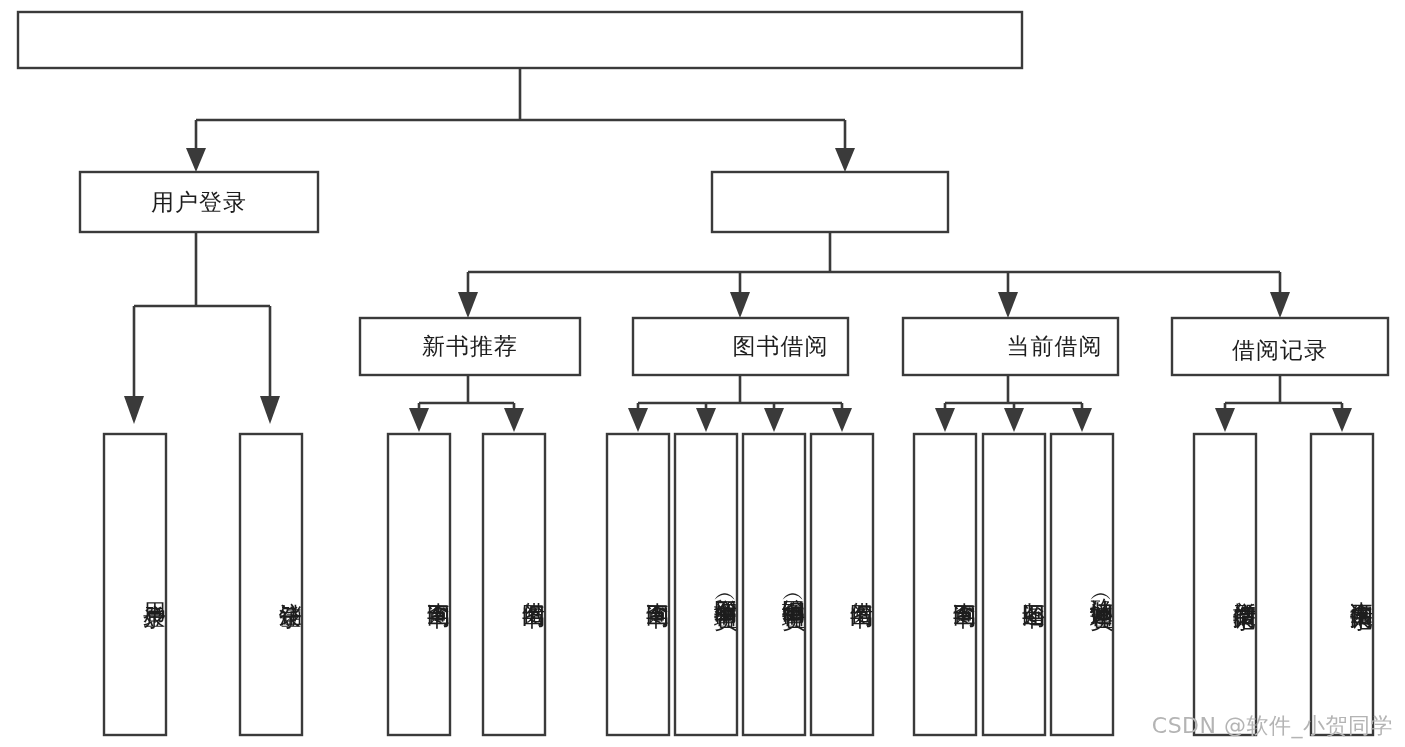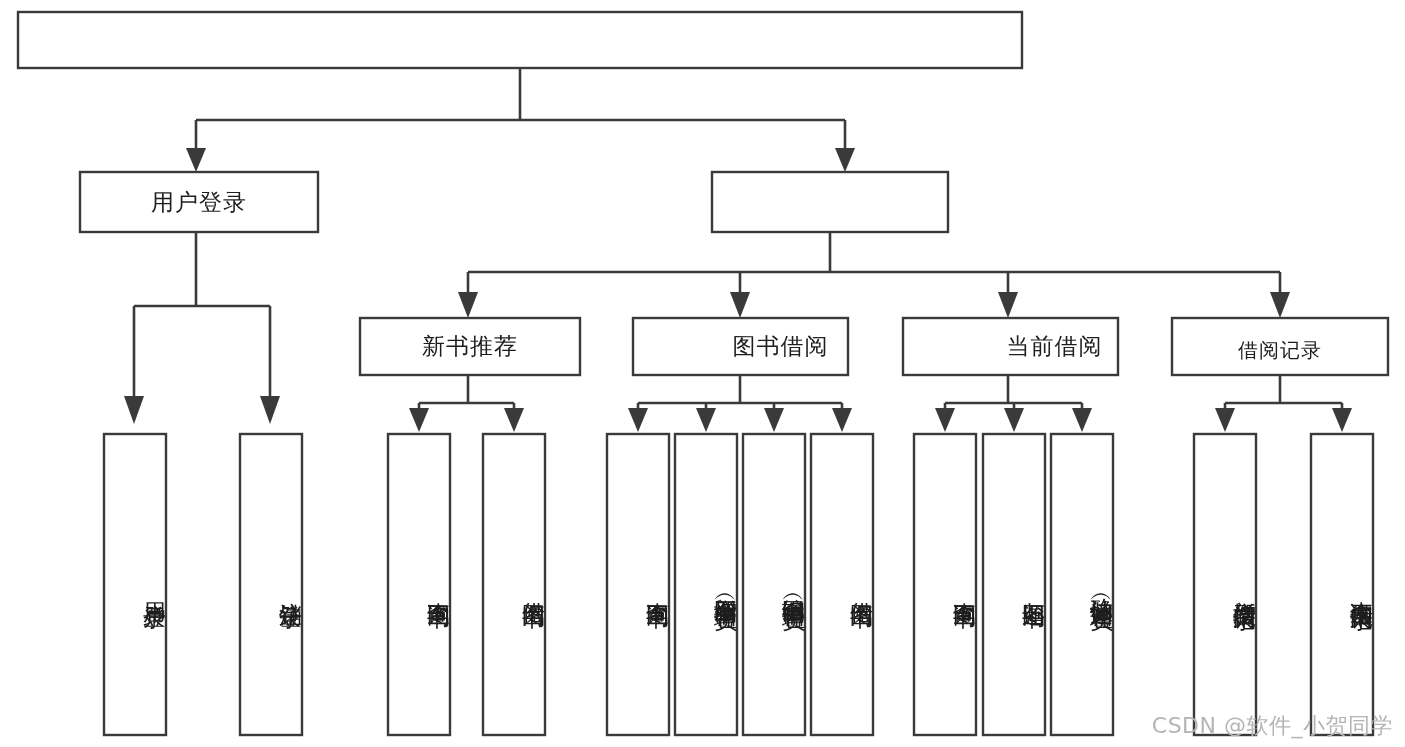--- a/index.html
+++ b/index.html
@@ -193,21 +193,21 @@
     <rect class="node-box" x="1194" y="434" width="62" height="301"></rect>
     <rect class="node-box" x="1311" y="434" width="62" height="301"></rect>
   </svg>
 
 
   <div class="hlabel-wrap" style="left:80px; top:172px; width:238px; height:60px; font-size:23px;">用户登录</div>
 
   <div class="hlabel-wrap" style="left:360px; top:318px; width:220px; height:57px; font-size:23px;">新书推荐</div>
   <div class="hlabel-wrap" style="left:633px; top:318px; width:215px; height:57px; font-size:23px;padding-left:40px;">图书借阅</div>
   <div class="hlabel-wrap" style="left:903px; top:318px; width:215px; height:57px; font-size:23px;margin-left:44px;">当前借阅</div>
-  <div class="hlabel-wrap" style="left:1172px; top:318px; width:216px; height:65px; font-size:20px;">借阅记录</div>
+  <div class="hlabel-wrap" style="left:1172px; top:318px; width:216px; height:65px; font-size:23px;">借阅记录</div>
 
   <div class="vlabel-wrap" style="left:104px; top:442px; width:62px; height:290px;">用户登录</div>
   <div class="vlabel-wrap" style="left:240px; top:442px; width:62px; height:290px;">注销登录</div>
 
   <div class="vlabel-wrap" style="left:388px; top:442px; width:62px; height:290px;">查询图书</div>
   <div class="vlabel-wrap" style="left:483px; top:442px; width:62px; height:290px;">借阅图书</div>
 
   <div class="vlabel-wrap" style="left:607px; top:442px; width:62px; height:290px;">查询图书</div>
   <div class="vlabel-wrap" style="left:675px; top:442px; width:62px; height:290px;">新增图书（管理员）</div>
   <div class="vlabel-wrap" style="left:743px; top:442px; width:62px; height:290px;">编辑图书（管理员）</div>

